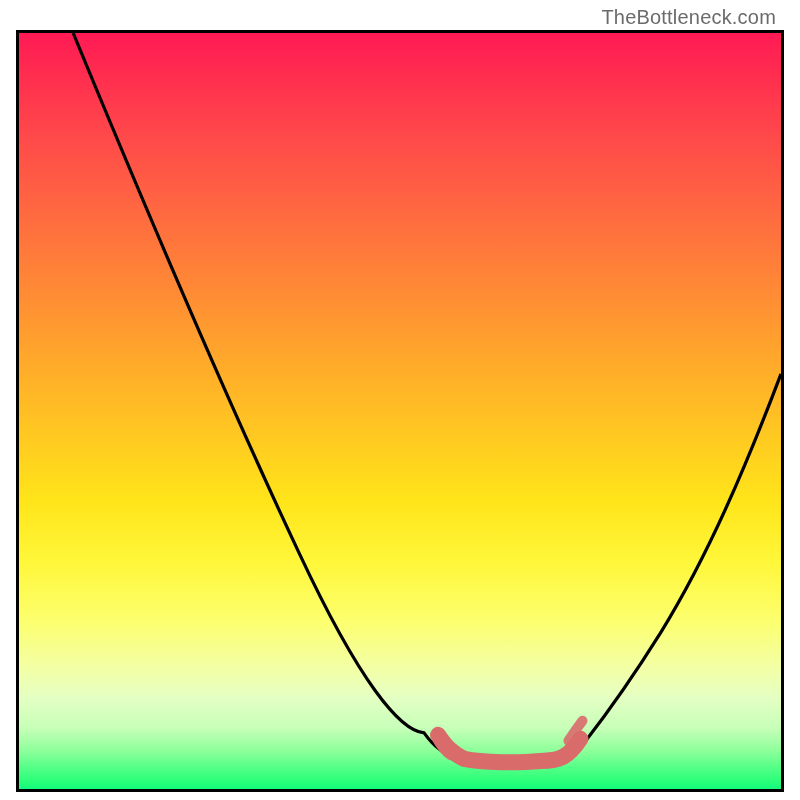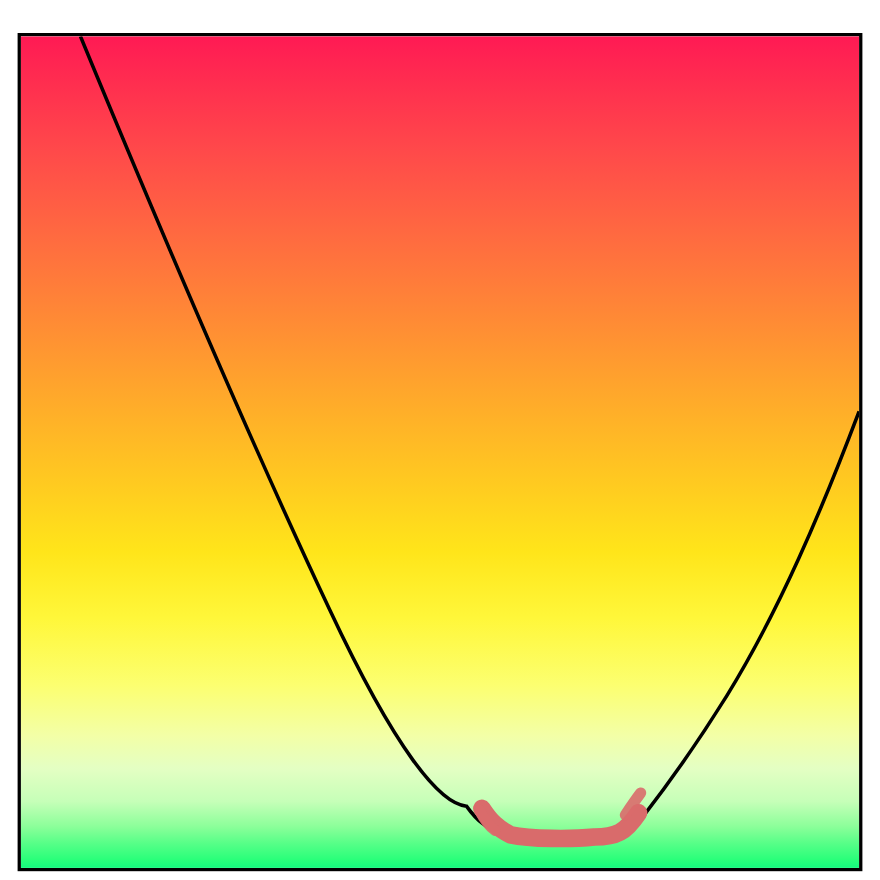--- a/index.html
+++ b/index.html
@@ -65,20 +65,21 @@
     position: absolute;
     inset: 0;
     width: 100%;
     height: 100%;
   }
 </style>
 </head>
 <body>
 
 <div class="container">
+  <div class="watermark">TheBottleneck.com</div>
 
   <div class="plot-frame">
     <div class="gradient"></div>
 
     <svg class="curve" viewBox="0 0 760 754" preserveAspectRatio="none">
 
       <path d="M54,0
                C120,160 200,350 280,520
                C340,648 380,696 404,698
                C414,712 422,718 440,725

